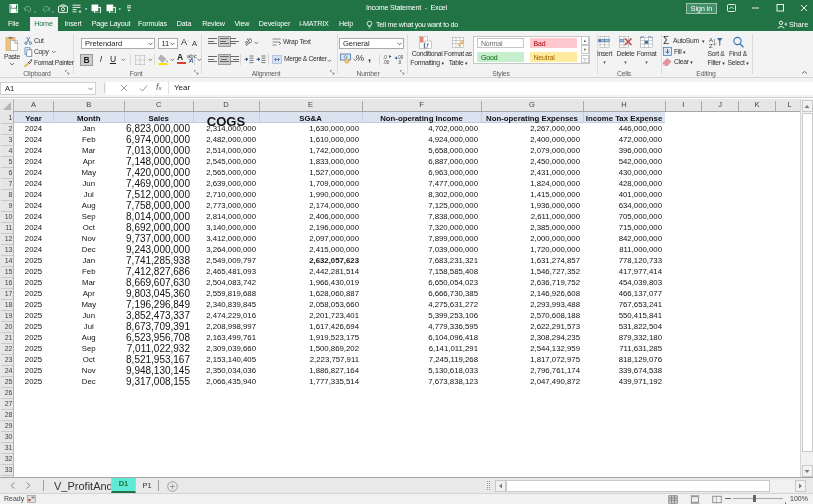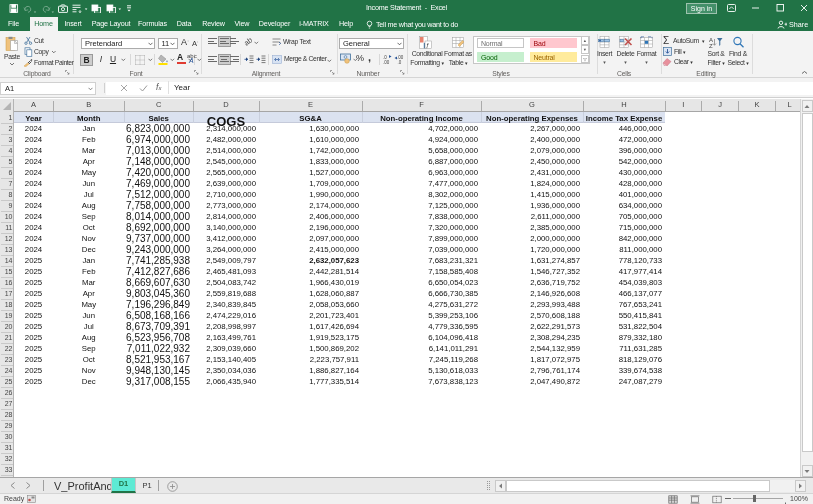--- a/index.html
+++ b/index.html
@@ -540,21 +540,21 @@
     <div style="height:11px;">7,758,000,000</div>
     <div style="height:11px;">8,014,000,000</div>
     <div style="height:11px;">8,692,000,000</div>
     <div style="height:11px;">9,737,000,000</div>
     <div style="height:11px;">9,243,000,000</div>
     <div style="height:11px;">7,741,285,938</div>
     <div style="height:11px;">7,412,827,686</div>
     <div style="height:11px;">8,669,607,630</div>
     <div style="height:11px;">9,803,045,360</div>
     <div style="height:11px;">7,196,296,849</div>
-    <div style="height:11px;">6,508,168,166</div>
+    <div style="height:11px;">3,852,473,337</div>
     <div style="height:11px;">8,673,709,391</div>
     <div style="height:11px;">6,523,956,708</div>
     <div style="height:11px;">7,011,022,932</div>
     <div style="height:11px;">8,521,953,167</div>
     <div style="height:11px;">9,948,130,145</div>
     <div style="height:11px;">9,317,008,155</div>
   </div>
 <div class="abs" style="left:193px;top:123px;width:63px;font-size:7.8px;color:#111;line-height:11px;text-align:right;">
     <div style="height:11px;">2,314,000,000</div>
     <div style="height:11px;">2,482,000,000</div>
@@ -676,21 +676,21 @@
     <div style="height:11px;">417,977,414</div>
     <div style="height:11px;">454,039,803</div>
     <div style="height:11px;">466,137,077</div>
     <div style="height:11px;">767,653,241</div>
     <div style="height:11px;">550,415,841</div>
     <div style="height:11px;">531,822,504</div>
     <div style="height:11px;">879,332,180</div>
     <div style="height:11px;">711,631,285</div>
     <div style="height:11px;">818,129,076</div>
     <div style="height:11px;">339,674,538</div>
-    <div style="height:11px;">247,087,279</div>
+    <div style="height:11px;">439,971,192</div>
   </div>
 <div class="abs" style="left:800px;top:98.5px;width:13px;height:378.5px;background:#f1f1f1;border-left:1px solid #d5d5d5;"></div>
 <div class="abs" style="left:801.5px;top:100px;width:11px;height:12px;background:#f1f1f1;border:1px solid #c9c9c9;"></div>
 <svg class="abs" style="left:804px;top:104px" width="6" height="5" viewBox="0 0 6 5">
     <path d="M0.5 4 L3 1 L5.5 4 Z" fill="#7b7b7b"></path>
   </svg>
 <div class="abs" style="left:801.5px;top:113px;width:11px;height:339px;background:#fff;border:1px solid #c9c9c9;"></div>
 <div class="abs" style="left:801.5px;top:465px;width:11px;height:12px;background:#f1f1f1;border:1px solid #c9c9c9;"></div>
 <svg class="abs" style="left:804px;top:469px" width="6" height="5" viewBox="0 0 6 5">
     <path d="M0.5 1 L3 4 L5.5 1 Z" fill="#7b7b7b"></path>

